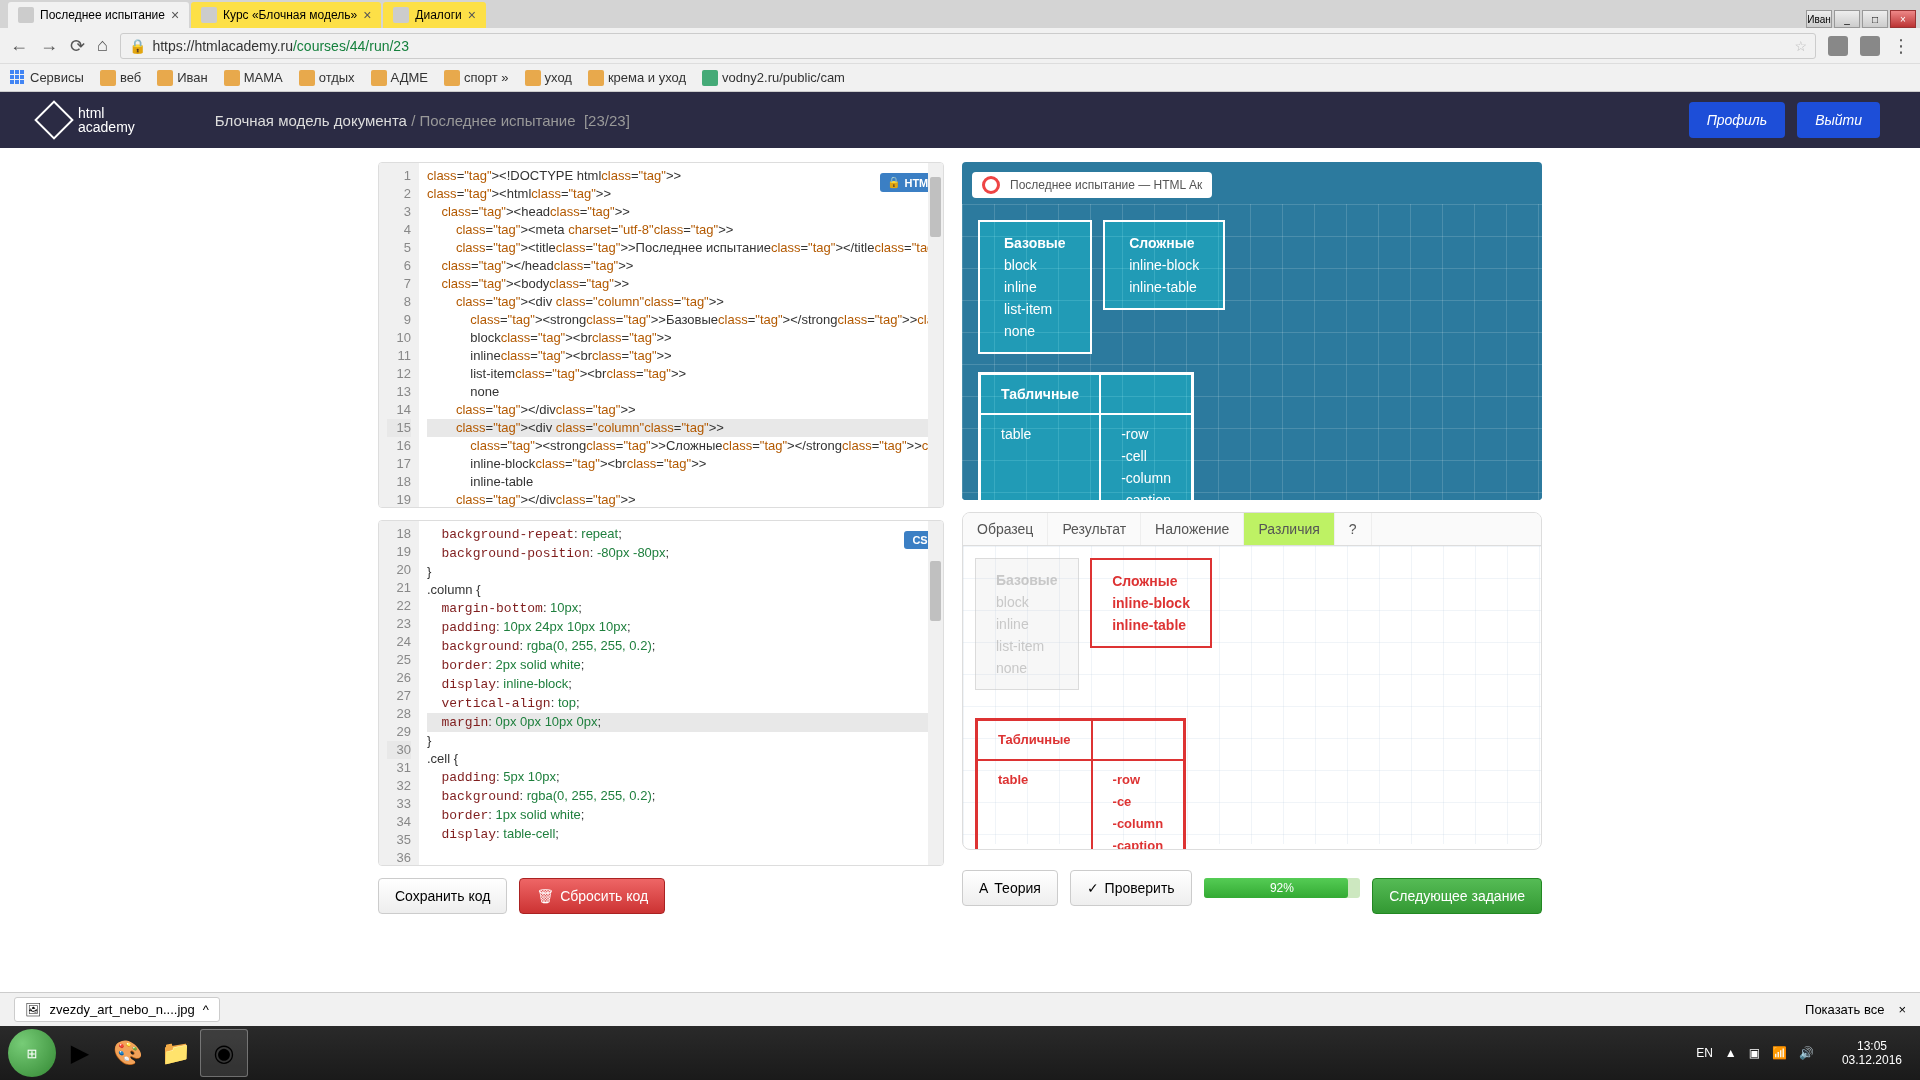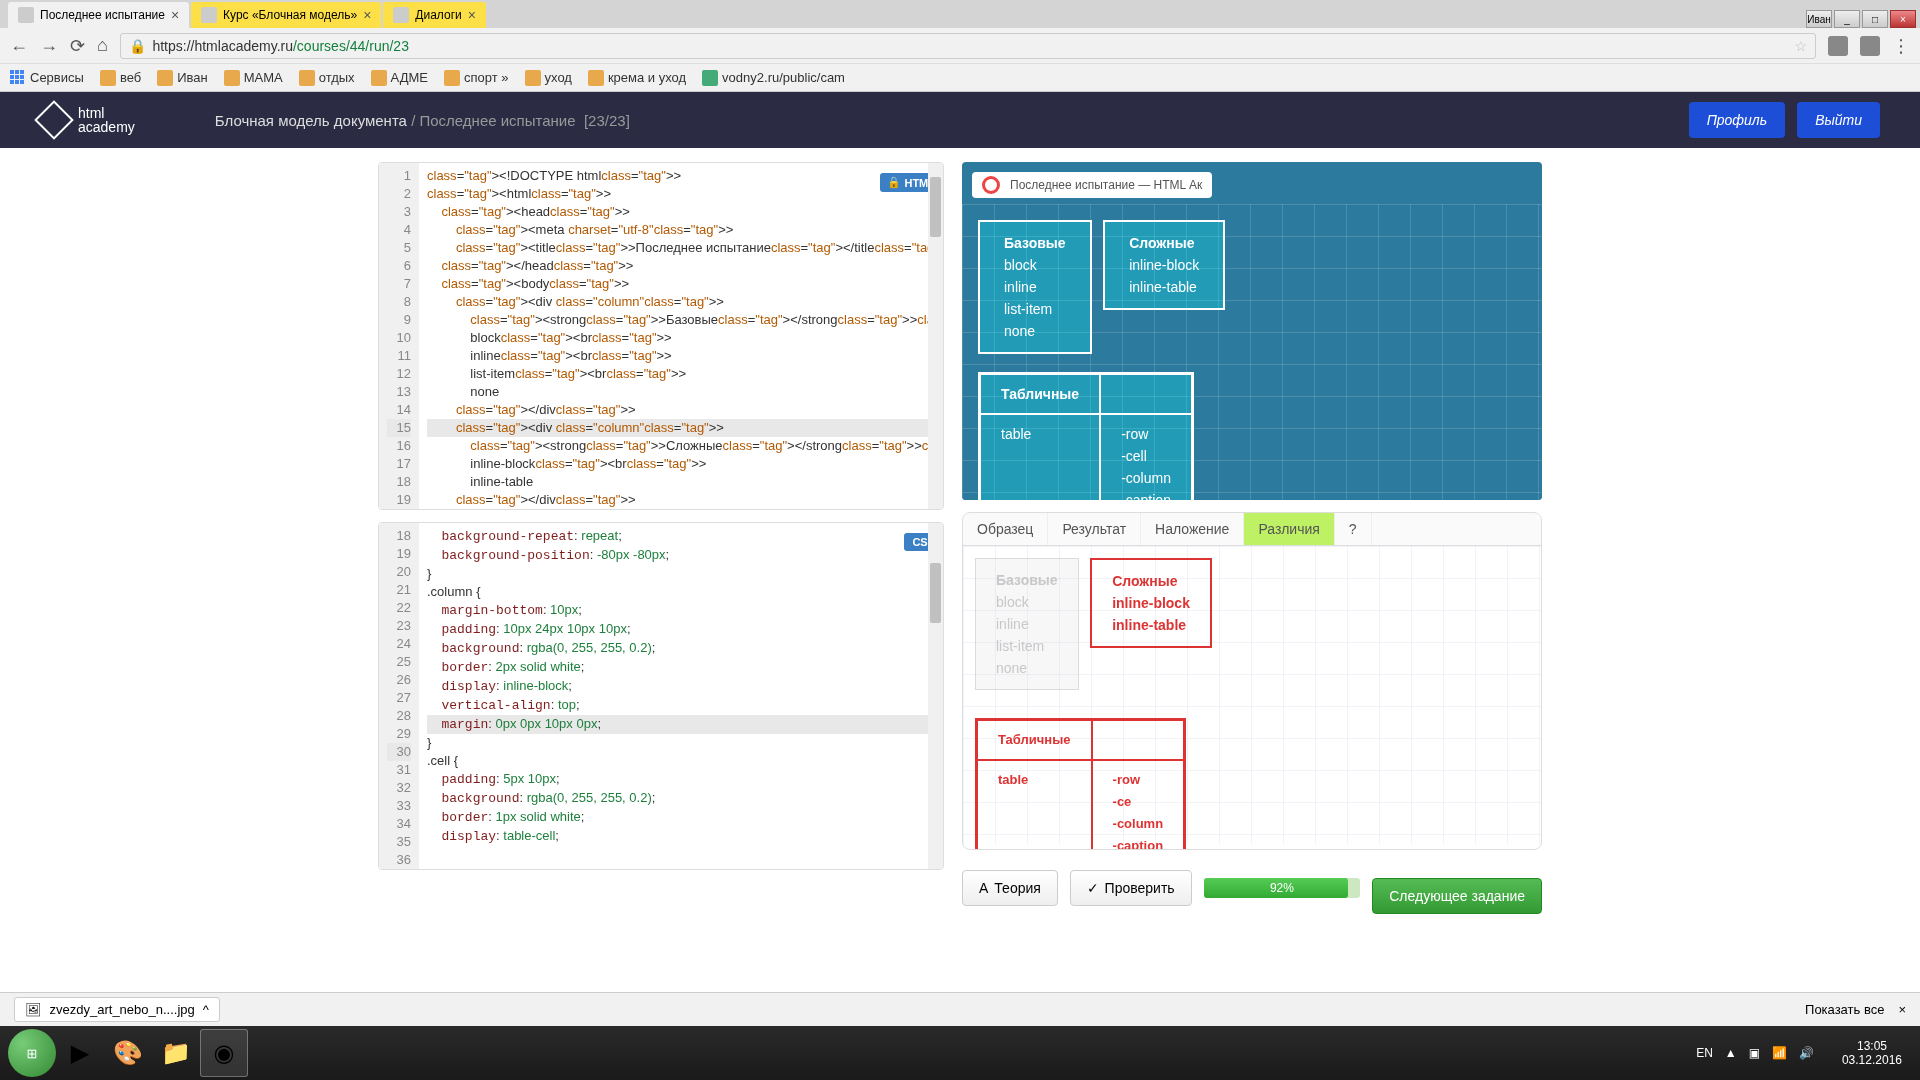--- a/index.html
+++ b/index.html
@@ -282,20 +282,27 @@
             <div>35</div>
             <div>36</div>
           </div>
         <div class="code-text" id="css-code"><div>    <span class="prop">background-repeat</span>: <span class="val">repeat</span>;</div><div>    <span class="prop">background-position</span>: <span class="val">-80px -80px</span>;</div><div>}</div><div></div><div></div><div>.column {</div><div>    <span class="prop">margin-bottom</span>: <span class="val">10px</span>;</div><div>    <span class="prop">padding</span>: <span class="val">10px 24px 10px 10px</span>;</div><div>    <span class="prop">background</span>: <span class="val">rgba(0, 255, 255, 0.2)</span>;</div><div>    <span class="prop">border</span>: <span class="val">2px solid white</span>;</div><div>    <span class="prop">display</span>: <span class="val">inline-block</span>;</div><div>    <span class="prop">vertical-align</span>: <span class="val">top</span>;</div><div class="active">    <span class="prop">margin</span>: <span class="val">0px 0px 10px 0px</span>;</div><div></div><div></div><div></div><div>}</div><div></div><div>.cell {</div><div>    <span class="prop">padding</span>: <span class="val">5px 10px</span>;</div><div>    <span class="prop">background</span>: <span class="val">rgba(0, 255, 255, 0.2)</span>;</div><div>    <span class="prop">border</span>: <span class="val">1px solid white</span>;</div><div>    <span class="prop">display</span>: <span class="val">table-cell</span>;</div><div></div><div></div></div>
       </div>
       <div class="scrollbar">
           <div class="sb-thumb" style="top:40px"></div>
         </div>
     </div>
 
+    <div class="btn-row">
+      <button class="btn">Сохранить код</button>
+      <button class="btn danger">
+          <span>🗑</span>
+          <span>Сбросить код</span>
+        </button>
+    </div>
   </div>
 
   <div class="col-right">
 
     <div class="preview">
       <div class="prev-tab">
         <span class="red-o"></span>
         <span>Последнее испытание — HTML Ак</span>
       </div>
       <div class="blueprint">

